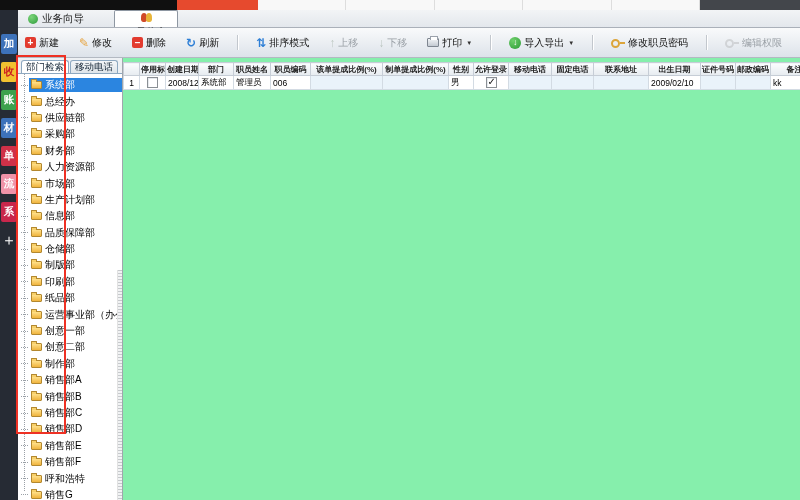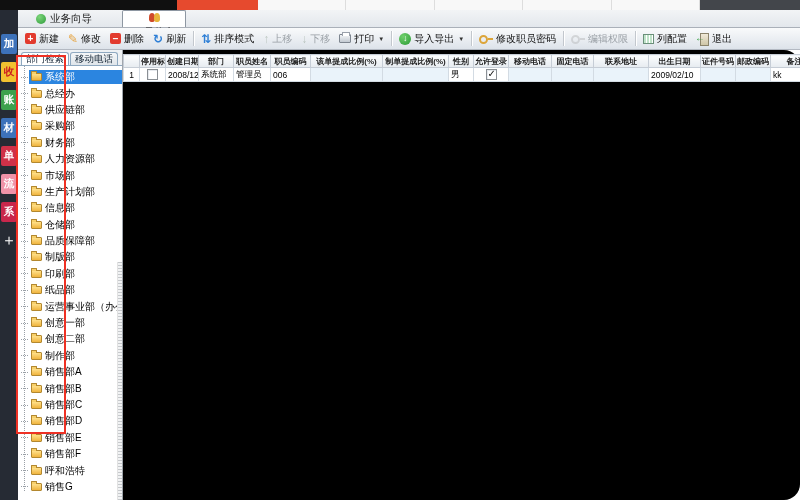--- a/index.html
+++ b/index.html
@@ -21,35 +21,35 @@
   .sidebar{width:18px;background:#262b34;display:flex;flex-direction:column;align-items:center;
     padding-top:24px;flex:none;}
   .badge{width:16px;height:20px;margin-bottom:8px;border-radius:2px;display:flex;align-items:center;
     justify-content:center;font-size:10.5px;font-weight:700;flex:none;}
   .badge.plus{background:transparent!important;font-size:15px;font-weight:400;}
 
   .main{flex:1;display:flex;flex-direction:column;min-width:0;}
 
   
   .tabbar{height:18px;background:linear-gradient(#f2f4f6,#e3e7ec);border-bottom:1px solid #aab0b9;
-    display:flex;align-items:flex-end;padding-left:8px;gap:20px;}
+    display:flex;align-items:flex-end;padding-left:0;gap:20px;}
   .wtab{height:17px;display:flex;align-items:center;gap:4px;padding:0 10px;font-size:10.5px;color:#222;}
   .wtab.active{background:#fff;border:1px solid #8e97a2;border-bottom:none;border-radius:2px 2px 0 0;
     font-weight:700;flex-direction:column;}
   .i-wizard{width:10px;height:10px;border-radius:50%;
     background:radial-gradient(circle at 35% 30%,#7cd67a,#2e9a3b);flex:none;}
   .i-people{position:relative;width:13px;height:11px;flex:none;}
   .i-people::before{content:"";position:absolute;left:1px;bottom:0;width:6px;height:9px;
     background:#d04a2a;border-radius:50% 50% 30% 30%;}
   .i-people::after{content:"";position:absolute;left:6px;bottom:0;width:6px;height:9px;
     background:#e8b53a;border-radius:50% 50% 30% 30%;}
 
   
-  .toolbar{height:22px;background:linear-gradient(#f9fafb,#dde3ea);border-bottom:1px solid #b3b9c2;
-    display:flex;align-items:center;padding:0 3px;gap:1px;flex:none;}
+  .toolbar{height:30px;background:linear-gradient(#f9fafb,#dde3ea);border-bottom:1px solid #b3b9c2;
+    display:flex;align-items:center;padding:0 3px;gap:12px;flex:none;}
   .tbbtn{display:flex;align-items:center;gap:3px;height:18px;padding:0 4px;font-size:10px;
     color:#111;white-space:nowrap;border-radius:2px;}
   .tbbtn.disabled{color:#9aa0a6;}
   .tbbtn.disabled .tbicon{opacity:.4;filter:grayscale(.8);}
   .tbsep{width:1px;height:15px;background:#c2c7cd;box-shadow:1px 0 0 #fff;margin:0 2px;flex:none;}
   .dd{font-size:6px;color:#333;margin-left:1px;}
   .tbicon{display:inline-flex;align-items:center;justify-content:center;font-size:11px;line-height:1;flex:none;}
   .i-new,.i-delete{width:11px;height:11px;background:#e23b2f;color:#fff;border-radius:2px;
     font-weight:700;font-size:10px;}
   .i-new::before{content:"+";}
@@ -75,21 +75,21 @@
     border:2px solid #a9adb3;border-radius:50%;}
   .i-perm::after{content:"";position:absolute;left:9px;top:5px;width:5px;height:2px;background:#a9adb3;}
   .i-cols{width:11px;height:10px;border:1px solid #6a8f7a;
     background:repeating-linear-gradient(90deg,#bfe3c9 0 2px,#fff 2px 3px);}
   .i-exit{position:relative;width:13px;height:11px;}
   .i-exit::before{content:"";position:absolute;right:0;top:0;width:7px;height:11px;
     background:linear-gradient(#efe9d8,#cfc6a8);border:1px solid #8b846c;}
   .i-exit::after{content:"←";position:absolute;left:-1px;top:0;color:#2f9e3a;font-weight:700;font-size:10px;}
 
   
-  .content{flex:1;display:flex;background:#000000;min-height:0;border-radius:16px;}
+  .content{flex:1;display:flex;background:#86efac;min-height:0;}
   .leftpanel{width:105px;border-right:1px solid #a0a6ad;display:flex;flex-direction:column;
     flex:none;position:relative;background:#fff;}
   .lp-tabs{height:16px;display:flex;align-items:flex-end;gap:1px;padding:2px 0 0 3px;
     background:#eef1f4;border-bottom:1px solid #8ea8c0;flex:none;}
   .lptab{height:13px;padding:0 4px;font-size:9.5px;display:flex;align-items:center;
     border:1px solid #8ea8c0;border-bottom:none;border-radius:3px 3px 0 0;
     background:linear-gradient(#f4f6f8,#dfe5ea);white-space:nowrap;color:#123;}
   .lptab.active{background:#fff;position:relative;z-index:2;}
   .tree{flex:1;position:relative;padding-top:3px;overflow:hidden;}
   .tree::before{content:"";position:absolute;left:6px;top:0;height:98%;border-left:1px dotted #9aa0a6;}
@@ -281,27 +281,27 @@
             </div>
             <div class="titem">
               <div class="trow">
                 <span class="folder"></span>
                 <span class="tlabel">信息部</span>
               </div>
             </div>
             <div class="titem">
               <div class="trow">
                 <span class="folder"></span>
+                <span class="tlabel">品质保障部</span>
+              </div>
+            </div>
+            <div class="titem">
+              <div class="trow">
+                <span class="folder"></span>
                 <span class="tlabel">仓储部</span>
-              </div>
-            </div>
-            <div class="titem">
-              <div class="trow">
-                <span class="folder"></span>
-                <span class="tlabel">品质保障部</span>
               </div>
             </div>
             <div class="titem">
               <div class="trow">
                 <span class="folder"></span>
                 <span class="tlabel">制版部</span>
               </div>
             </div>
             <div class="titem">
               <div class="trow">

